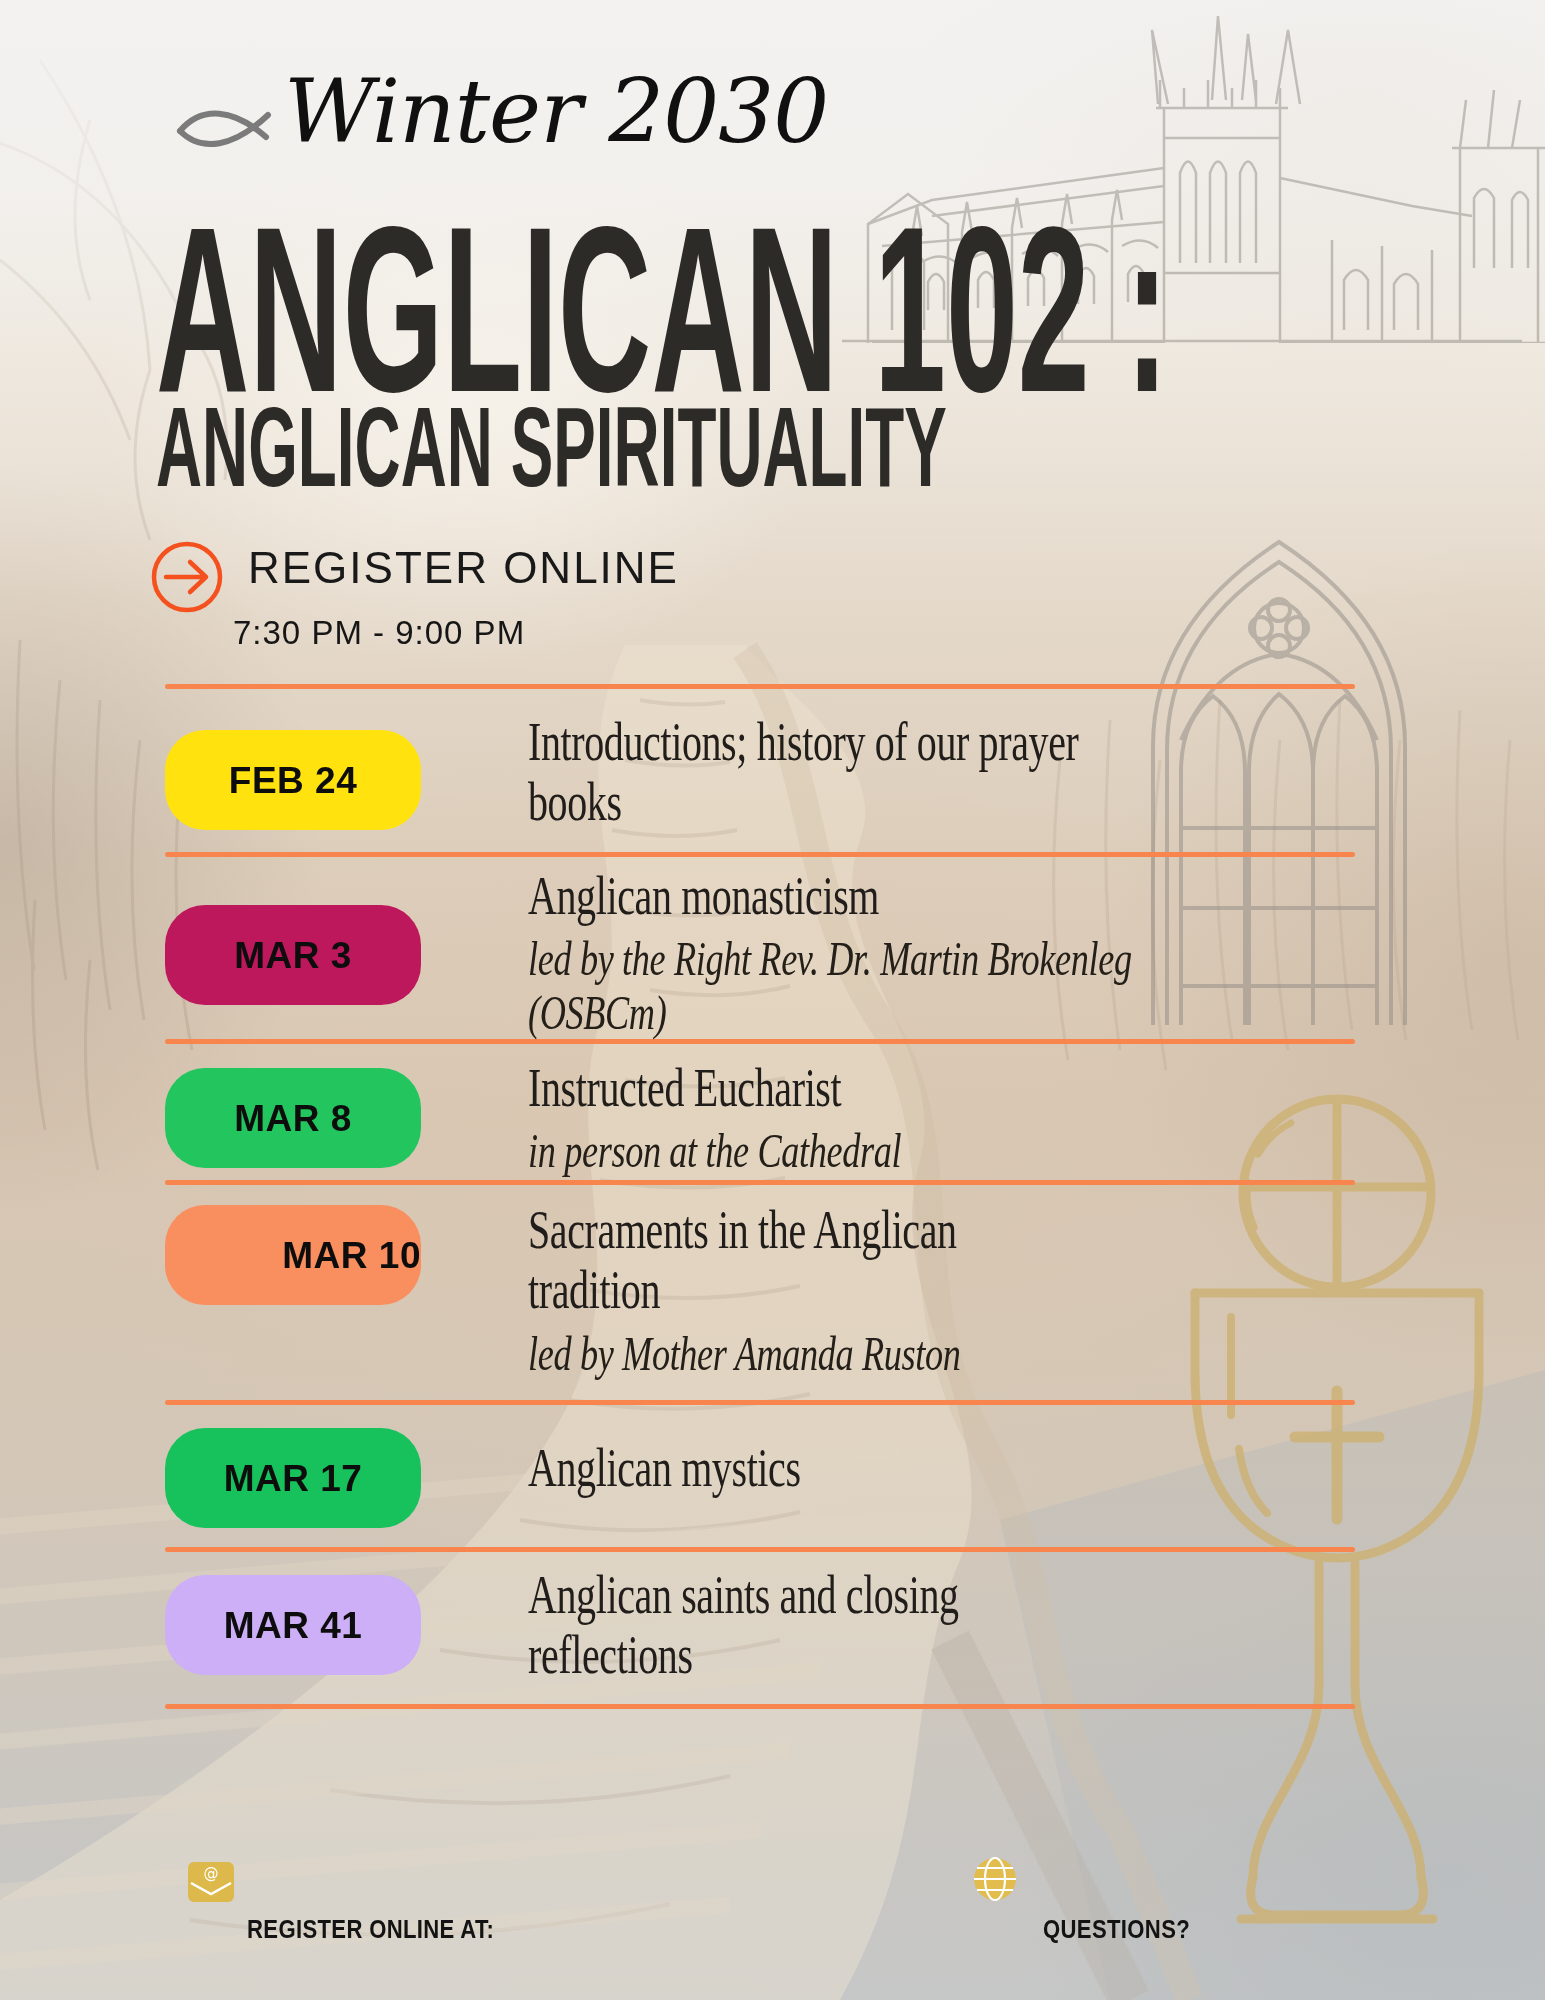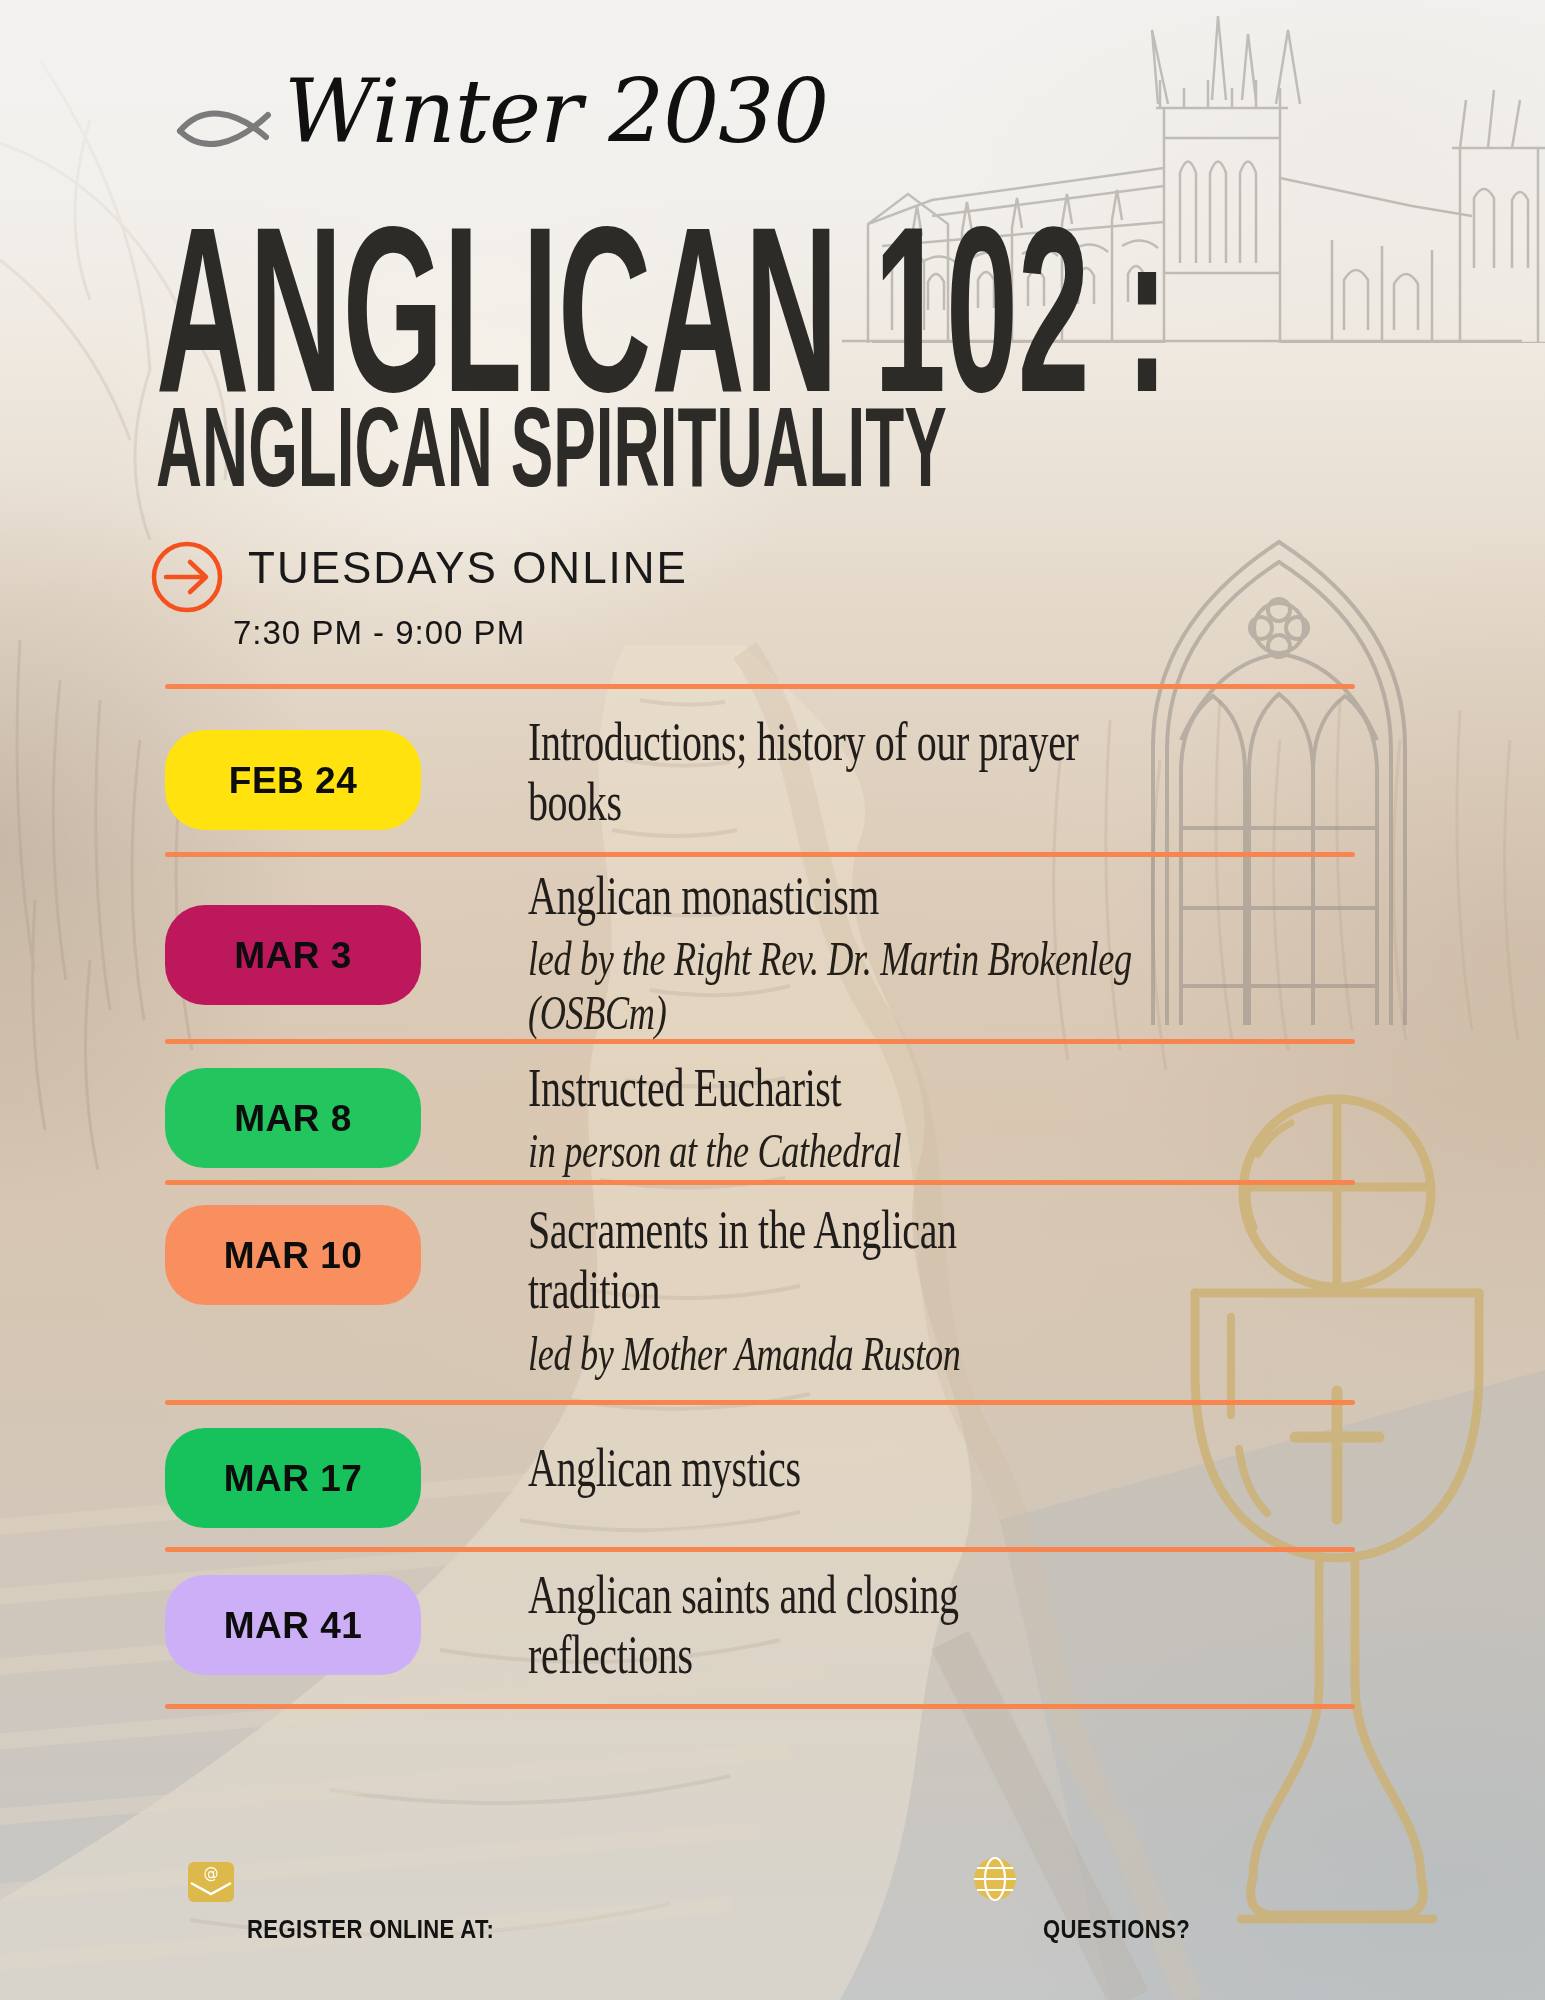--- a/index.html
+++ b/index.html
@@ -193,21 +193,21 @@
     </svg>
     <div class="abs season">Winter 2030</div>
 
     <h1 class="abs title1" style="margin:0">ANGLICAN 102 :</h1>
     <h1 class="abs title2" style="margin:0">ANGLICAN SPIRITUALITY</h1>
 
     <svg class="abs when-icon" viewBox="0 0 74 74" aria-hidden="true">
       <circle cx="37" cy="37" r="33" stroke="#f4511e" stroke-width="4.5" fill="none"></circle>
       <path d="M16 37 H54 M40 22 L56 37 L40 52" stroke="#f4511e" stroke-width="4.5" fill="none" stroke-linecap="round" stroke-linejoin="round"></path>
     </svg>
-    <div class="abs when-label">TUESDAYS ONLINE</div>
+    <div class="abs when-label">REGISTER ONLINE</div>
     <div class="abs when-time">7:30 PM - 9:00 PM</div>
 
     <div class="hr h1" style="background: rgb(248, 133, 78);"></div>
     <div class="hr h2" style="background: rgb(248, 133, 78);"></div>
     <div class="hr h3" style="background: rgb(248, 133, 78);"></div>
     <div class="hr h4" style="background: rgb(248, 133, 78);"></div>
     <div class="hr h5" style="background: rgb(248, 133, 78);"></div>
     <div class="hr h6" style="background: rgb(248, 133, 78);"></div>
     <div class="hr h7" style="background: rgb(248, 133, 78);"></div>
 
@@ -236,21 +236,21 @@
       <div class="pill" style="background: #22c55e;">
         <span class="pill-label">MAR 8</span>
       </div>
       <div class="topic">
         <div class="topic-title">Instructed Eucharist</div>
         <div class="topic-sub">in person at the Cathedral</div>
       </div>
     </div>
 
     <div class="row r4">
-      <div class="pill" style="background: rgb(249, 142, 95);">
+      <div class="pill" style="background: rgb(249, 142, 95); justify-content: flex-end;">
         <span class="pill-label">MAR 10</span>
       </div>
       <div class="topic">
         <div class="topic-title">Sacraments in the Anglican
 tradition</div>
         <div class="topic-sub">led by Mother Amanda Ruston</div>
       </div>
     </div>
 
     <div class="row r5">

